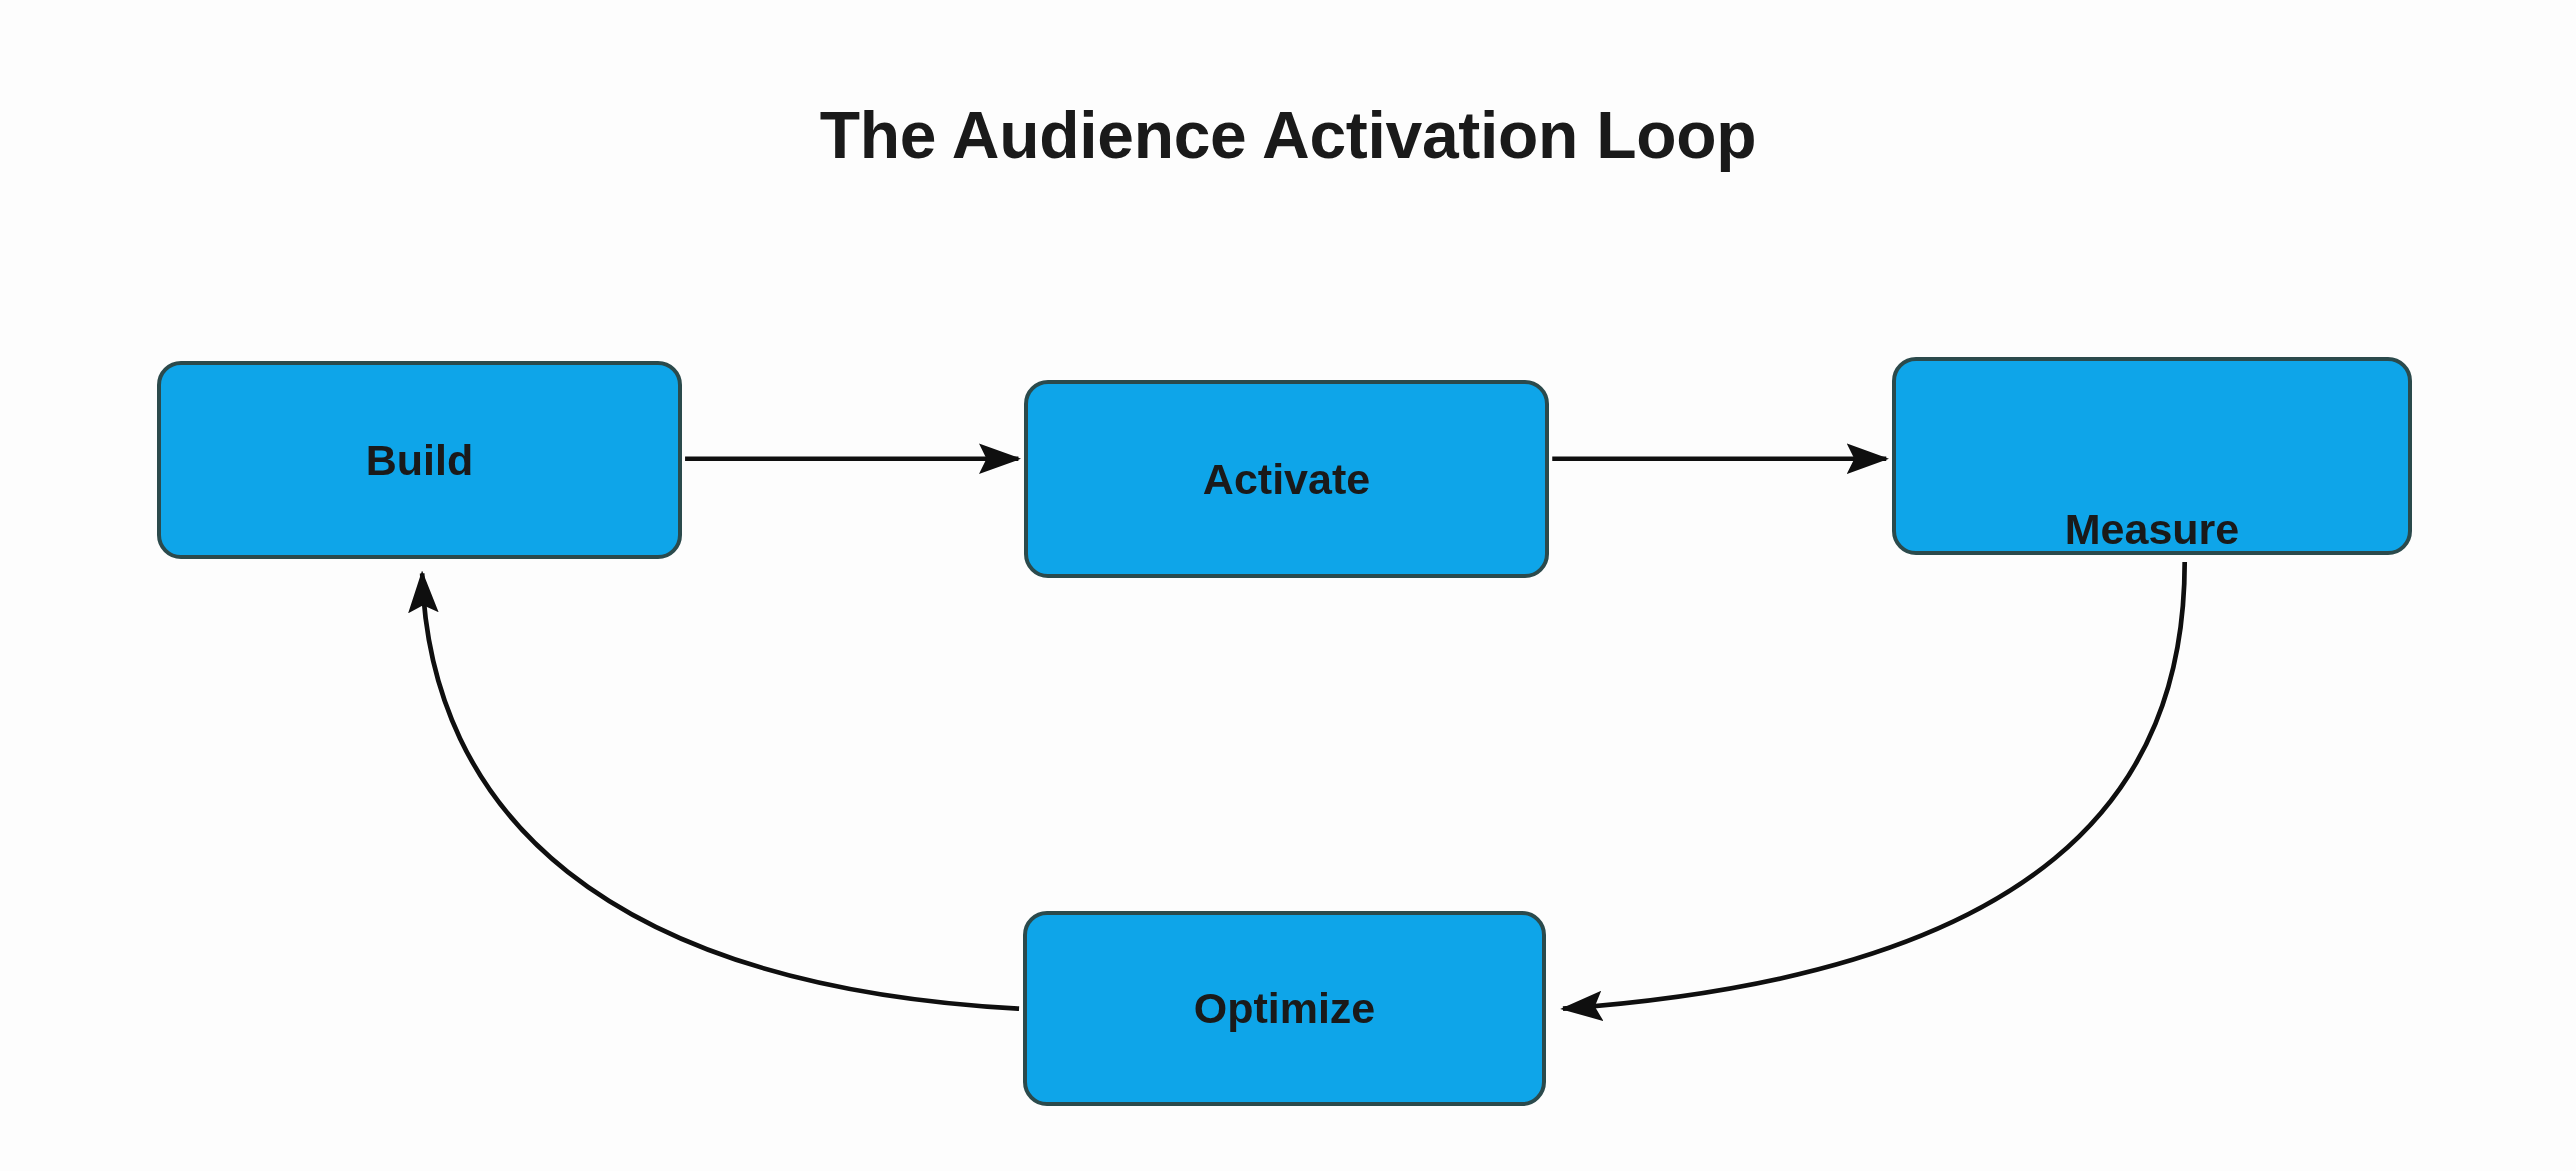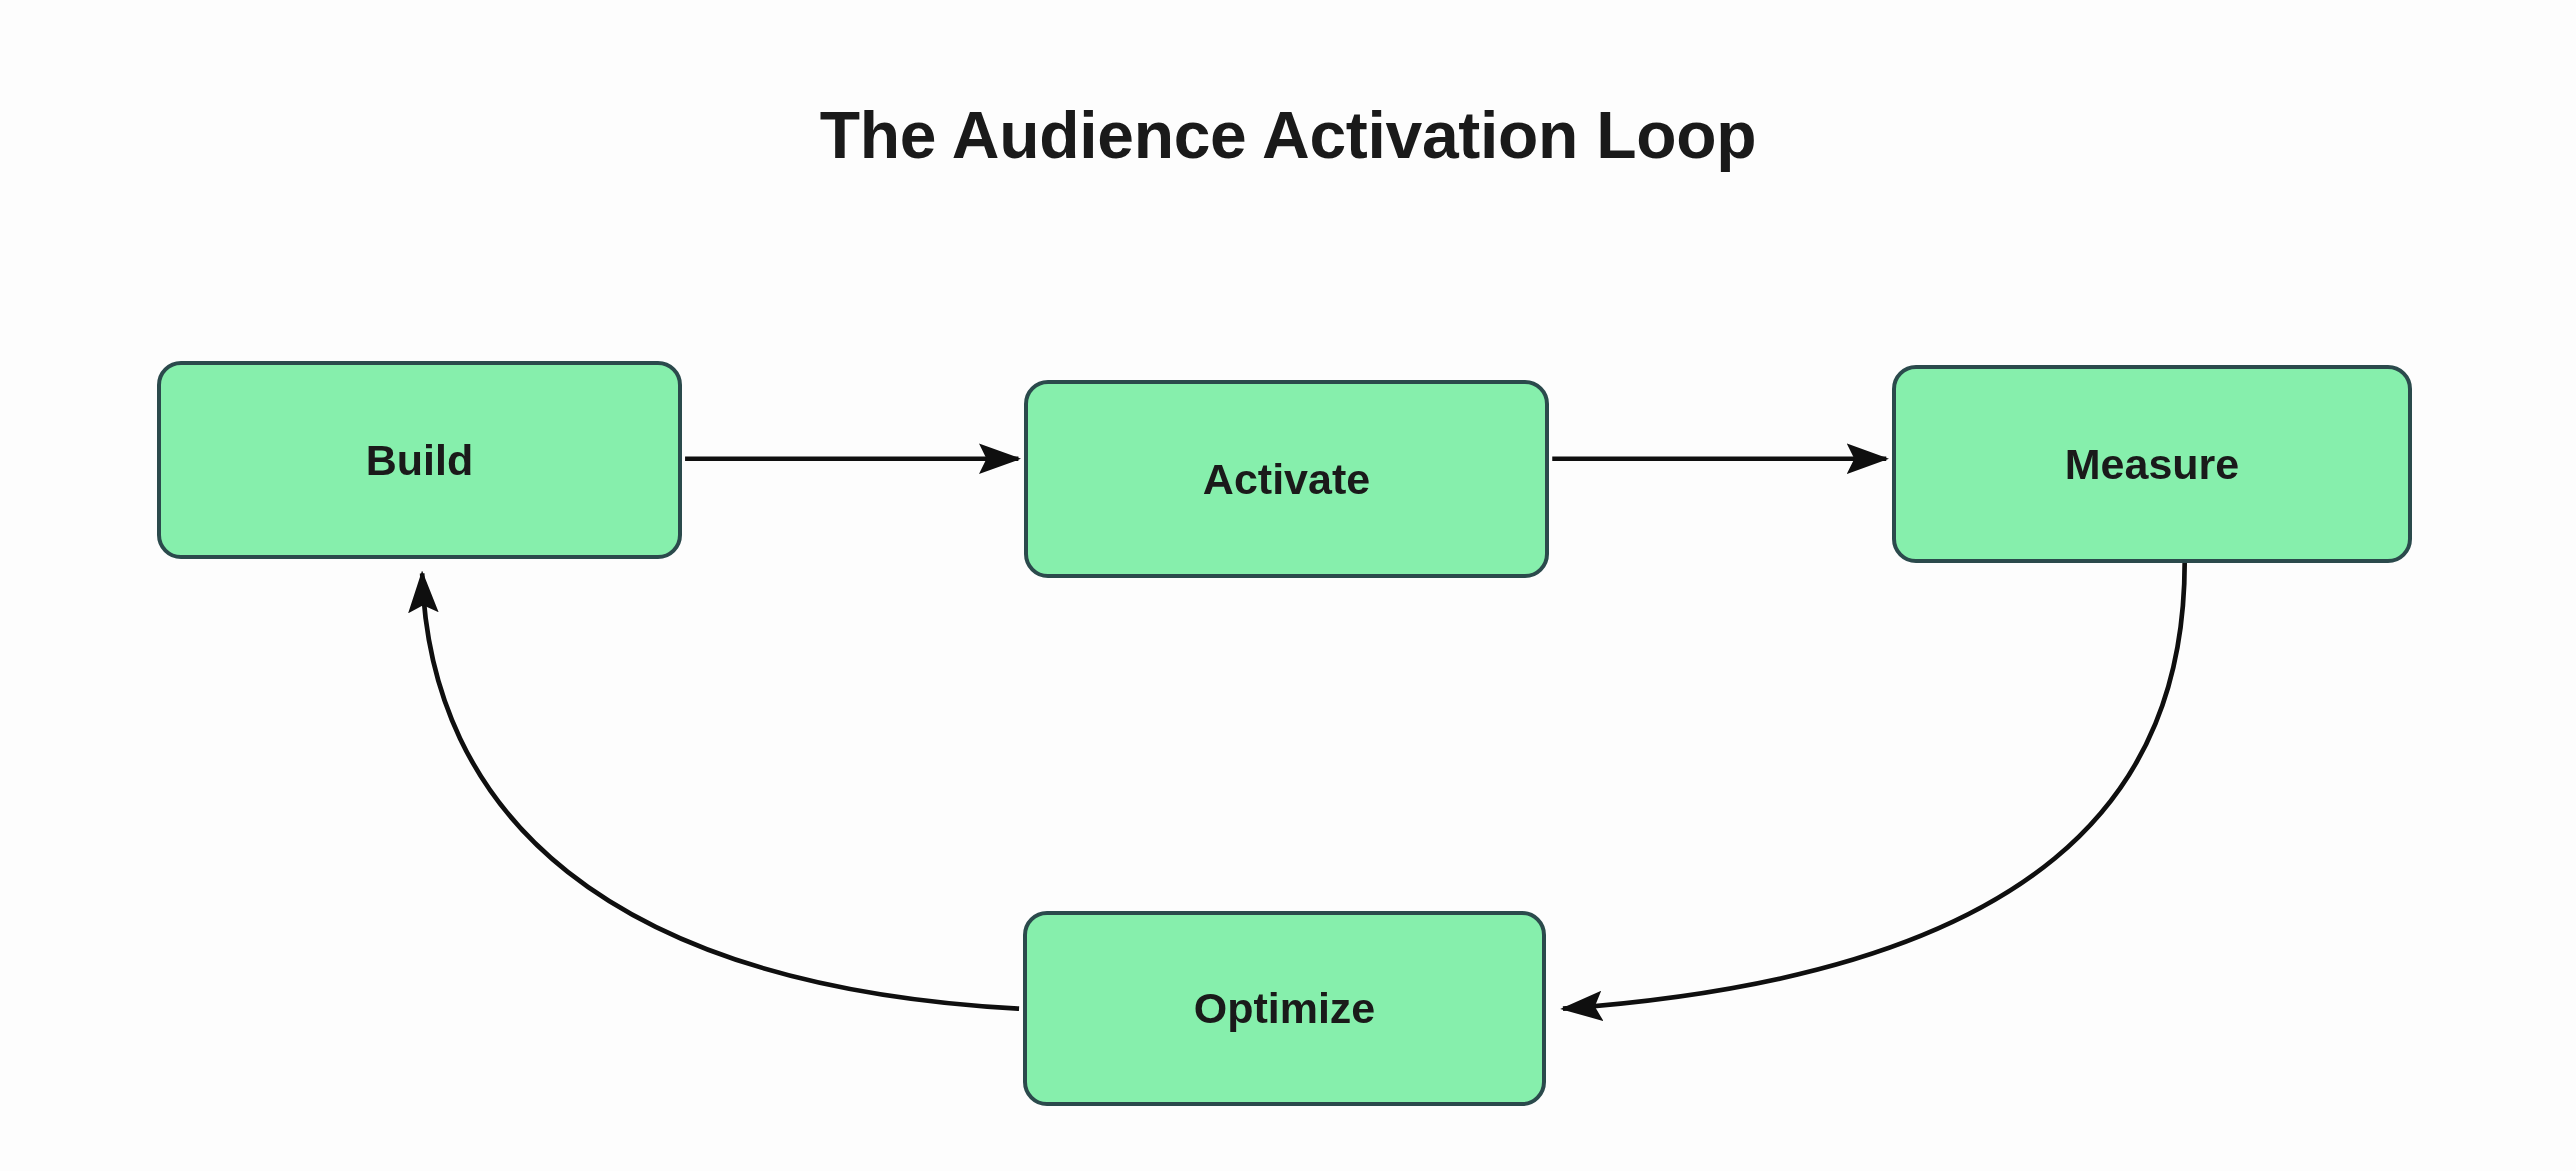--- a/index.html
+++ b/index.html
@@ -29,38 +29,38 @@
     font-size: 66px;
     font-weight: bold;
     color: #1a1a1a;
     letter-spacing: -0.3px;
     line-height: 1.0;
     white-space: nowrap;
   }
   .node {
     position: absolute;
     box-sizing: border-box;
-    background: #86efac;
+    background: #0ea5e9;
     border: 4px solid #2b4a4c;
     border-radius: 24px;
     display: flex;
     align-items: center;
     justify-content: center;
     z-index: 3;
   }
   .node-label {
     font-size: 43px;
     font-weight: bold;
     color: #1a1a1a;
     line-height: 1.0;
     white-space: nowrap;
   }
   #node-build     { left: 157px;  top: 361px;  width: 525px; height: 198px; }
   #node-activate  { left: 1024px; top: 380px;  width: 525px; height: 198px; text-align: center; }
-  #node-measure   { left: 1892px; top: 365px;  width: 520px; height: 198px; }
+  #node-measure   { left: 1892px; top: 357px;  width: 520px; height: 198px; align-items: flex-end; }
   #node-optimize  { left: 1023px; top: 911px; width: 523px; height: 195px; }
   #edges {
     position: absolute;
     left: 0;
     top: 0;
     width: 2576px;
     height: 1171px;
     z-index: 1;
     pointer-events: none;
   }

